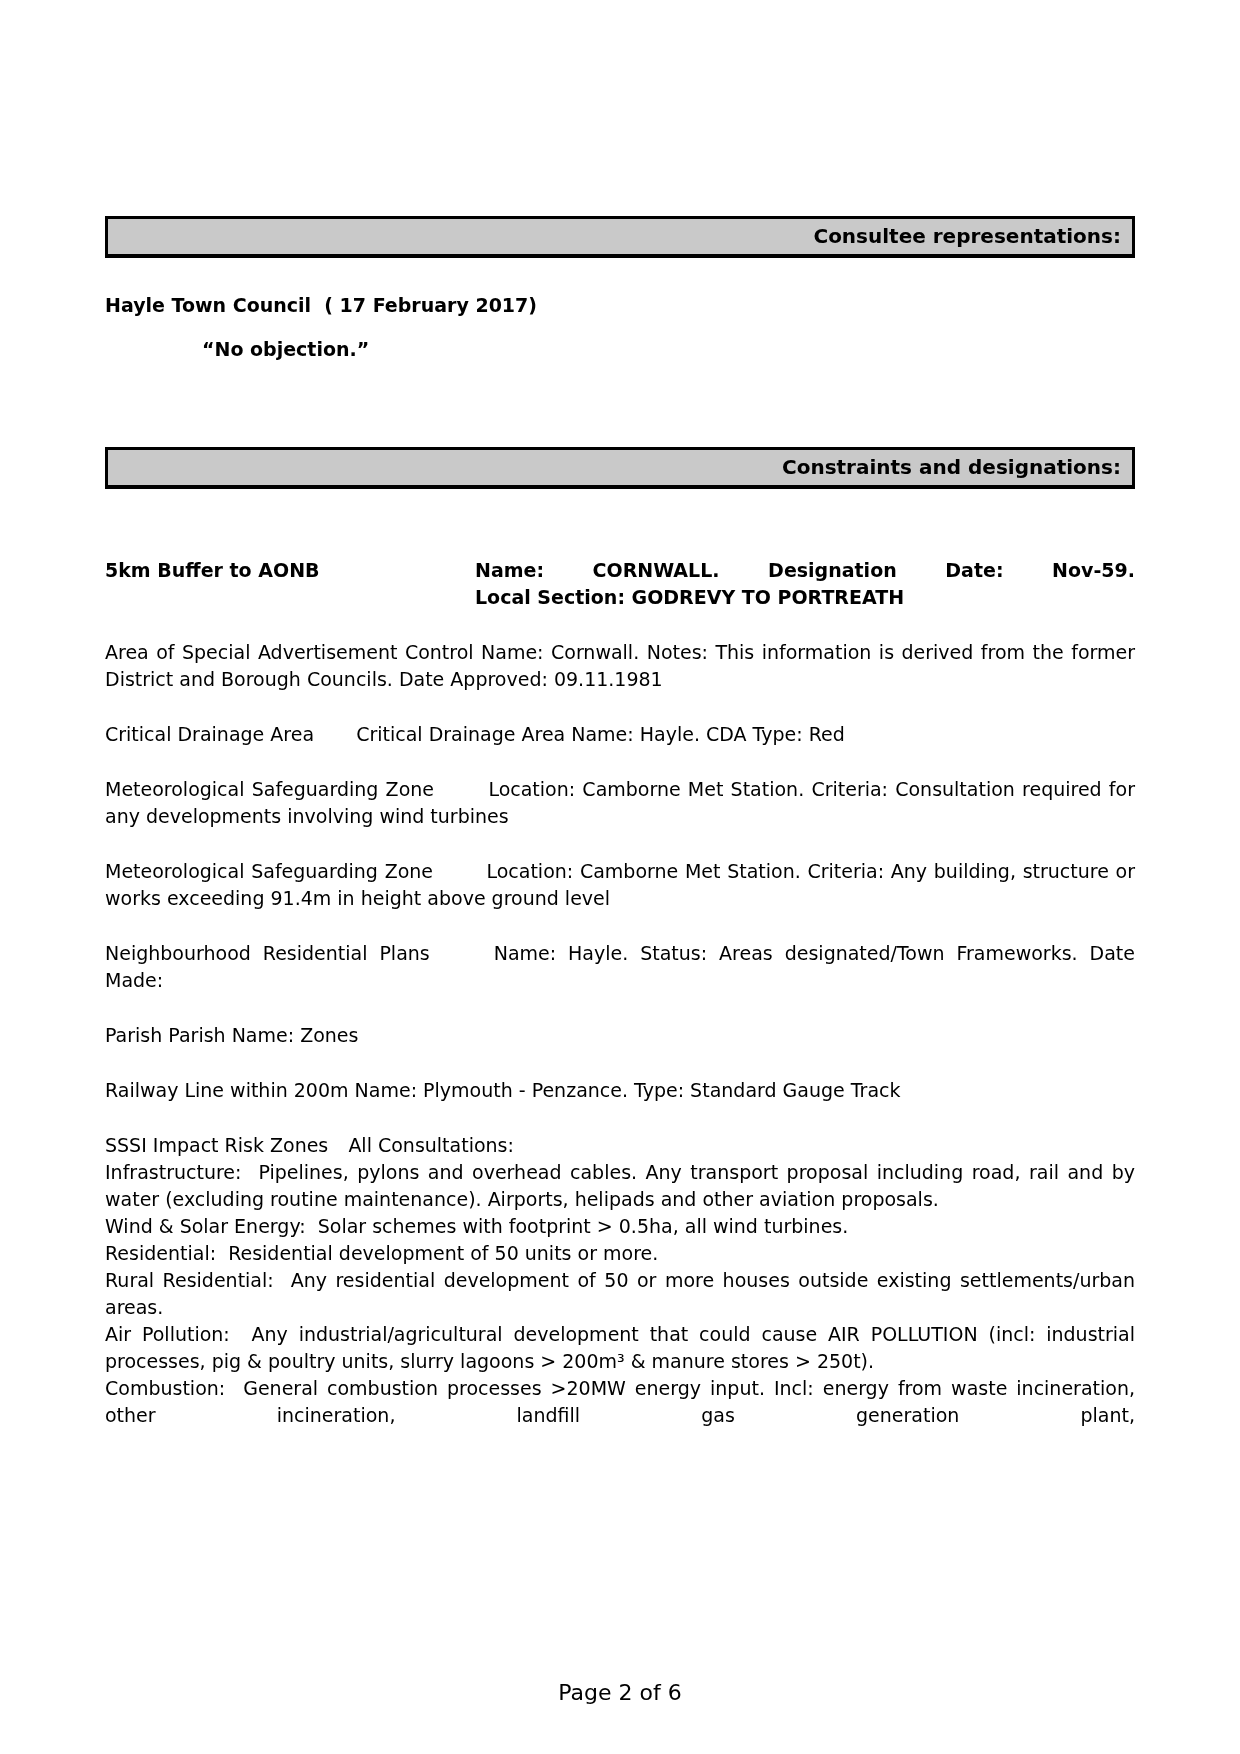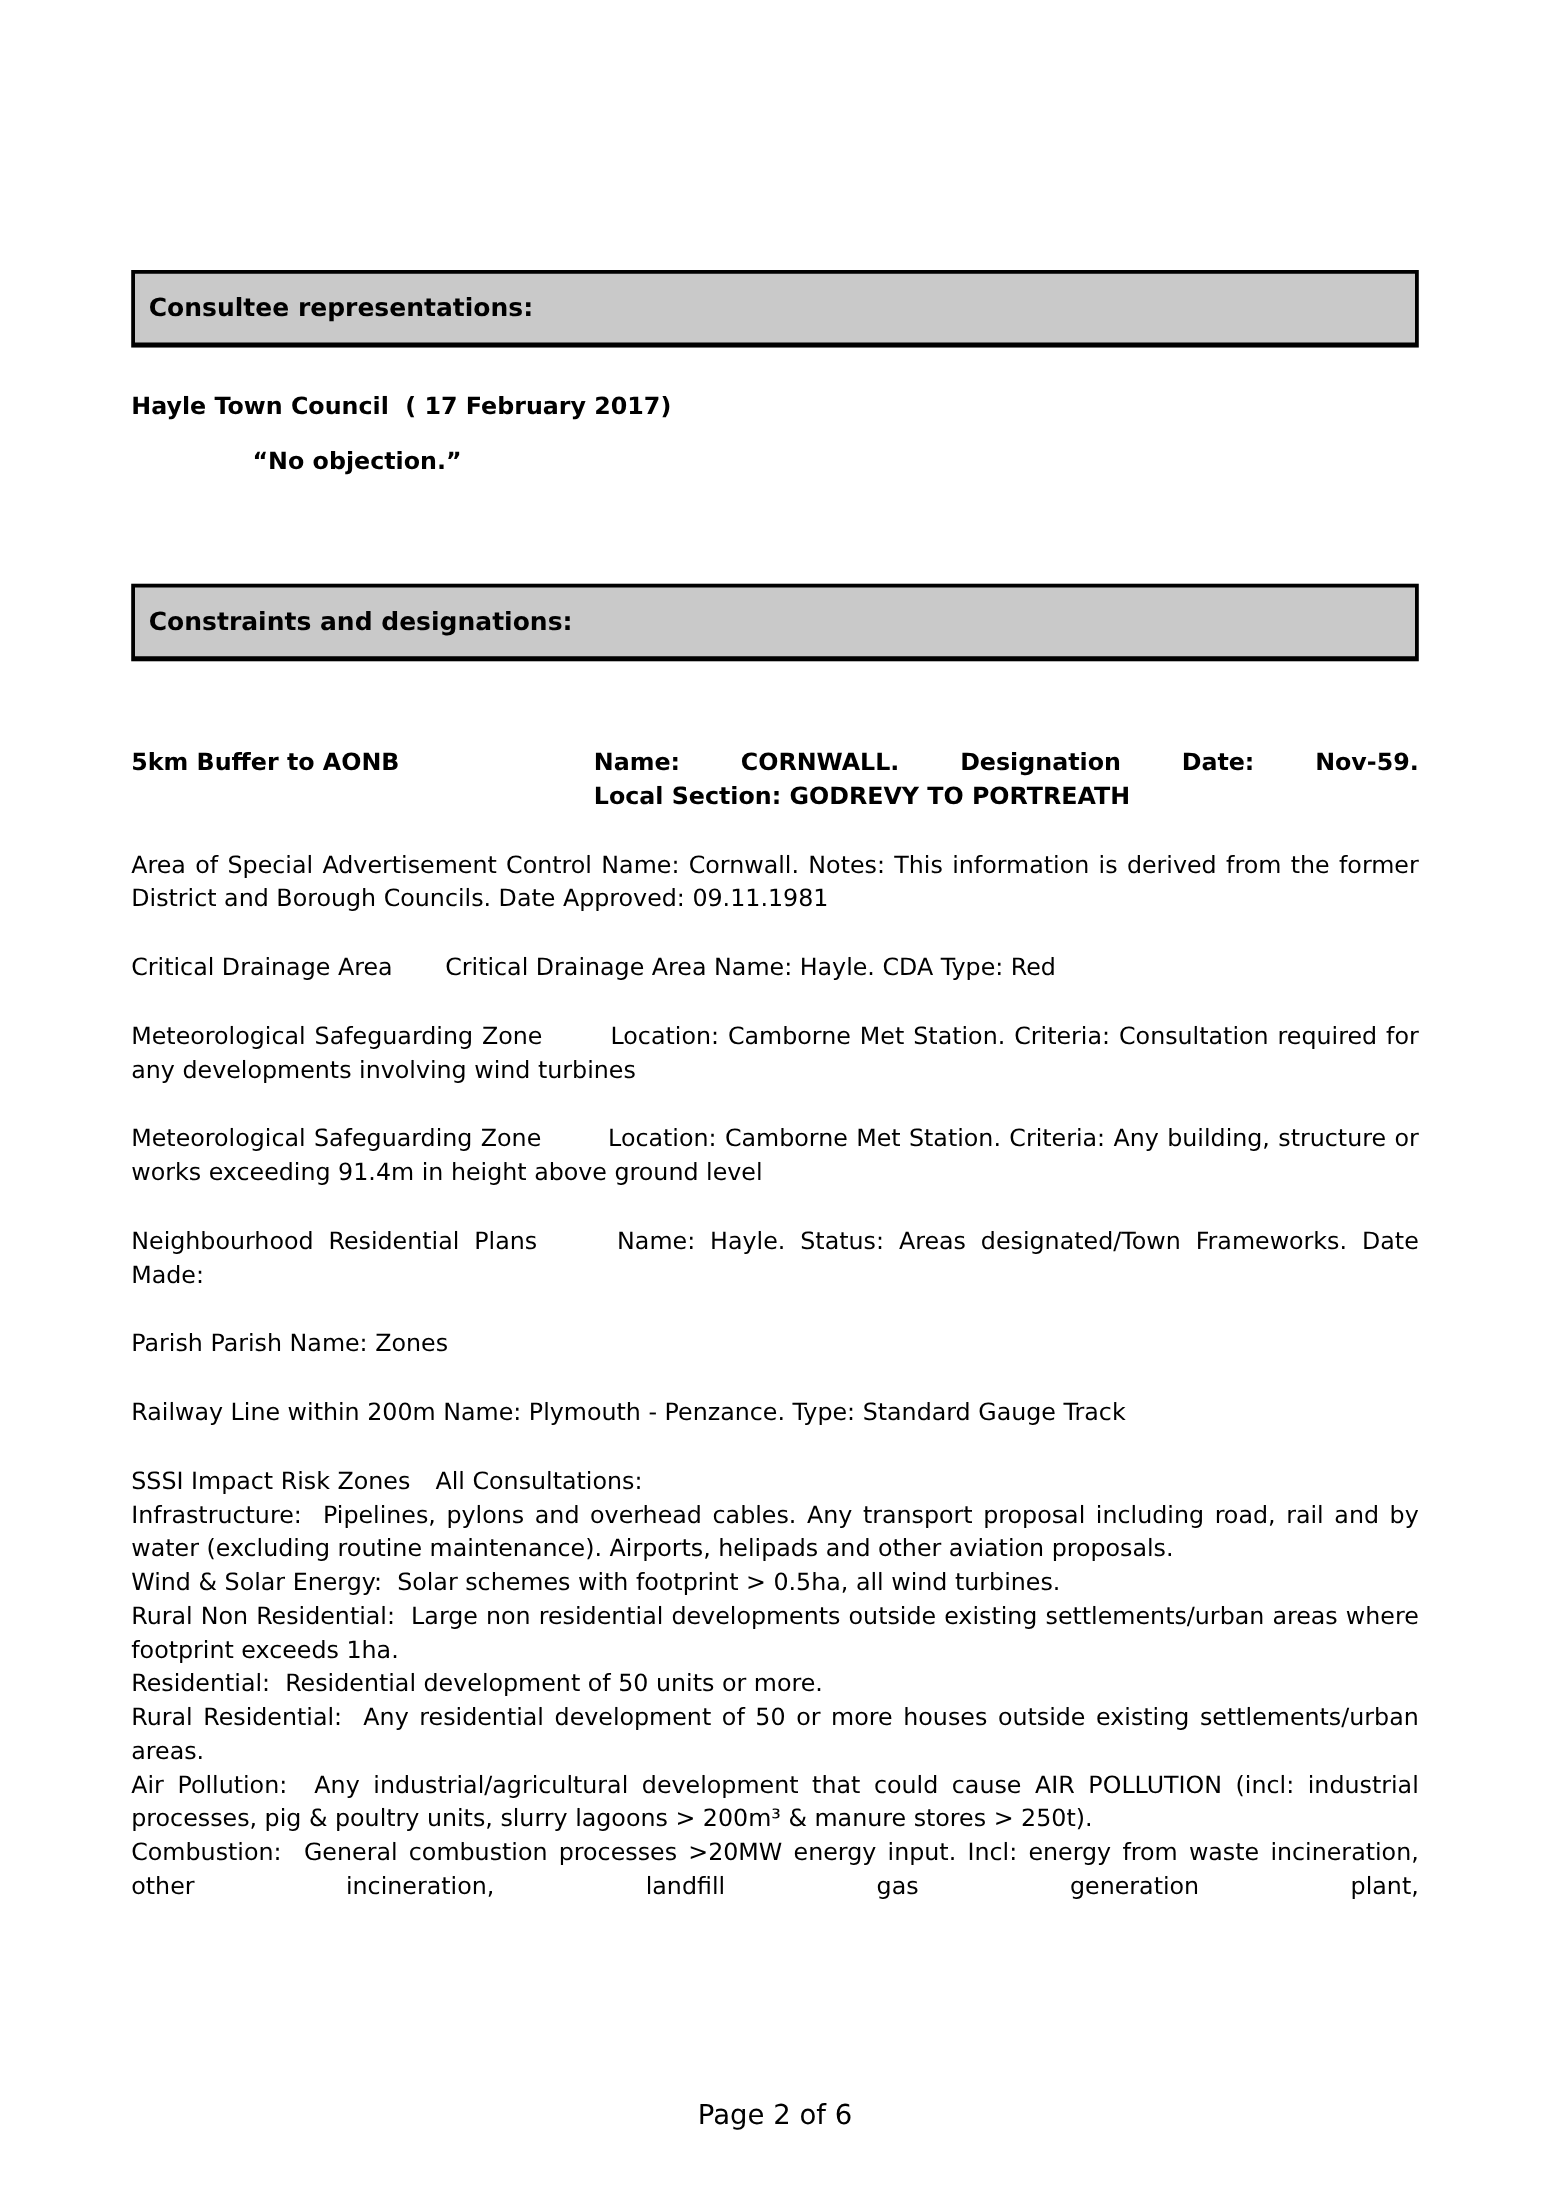--- a/index.html
+++ b/index.html
@@ -18,23 +18,24 @@
     top: 0;
     width: 1030px;
     font-size: 19px;
     line-height: 27px;
   }
   .section-header {
     background: #c9c9c9;
     border: 3px solid #000000;
     border-bottom-width: 4px;
     box-sizing: border-box;
-    padding: 14px 11px;
+    padding: 4px 11px;
     font-size: 20px;
     font-weight: bold;
+    text-align: right;
   }
   .sh1 { margin-top: 216px; }
   .sh2 { margin-top: 84px; }
   .consultee-heading {
     font-weight: bold;
     margin: 34px 0 0 0;
   }
   .consultee-quote {
     font-weight: bold;
     margin: 17px;
@@ -135,21 +136,20 @@
 
     <p class="row sssi-row">
       <span>SSSI Impact Risk Zones</span>
       <span class="spacer sp-8"></span>
       <span>All Consultations:</span>
     </p>
 
     <div class="sssi-block">
       <p>Infrastructure:&nbsp; Pipelines, pylons and overhead cables. Any transport proposal including road, rail and by water (excluding routine maintenance). Airports, helipads and other aviation proposals.</p>
       <p>Wind &amp; Solar Energy:&nbsp; Solar schemes with footprint &gt; 0.5ha, all wind turbines.</p>
-      <p>Rural Non Residential:&nbsp; Large non residential developments outside existing settlements/urban areas where footprint exceeds 1ha.</p>
       <p>Residential:&nbsp; Residential development of 50 units or more.</p>
       <p>Rural Residential:&nbsp; Any residential development of 50 or more houses outside existing settlements/urban areas.</p>
       <p>Air Pollution:&nbsp; Any industrial/agricultural development that could cause AIR POLLUTION (incl: industrial processes, pig &amp; poultry units, slurry lagoons &gt; 200m³ &amp; manure stores &gt; 250t).</p>
       <p class="force-just">Combustion:&nbsp; General combustion processes &gt;20MW energy input. Incl: energy from waste incineration, other incineration, landfill gas generation plant,</p>
     </div>
 
   </div>
 
   <div class="footer">Page 2 of 6</div>
 </div>

